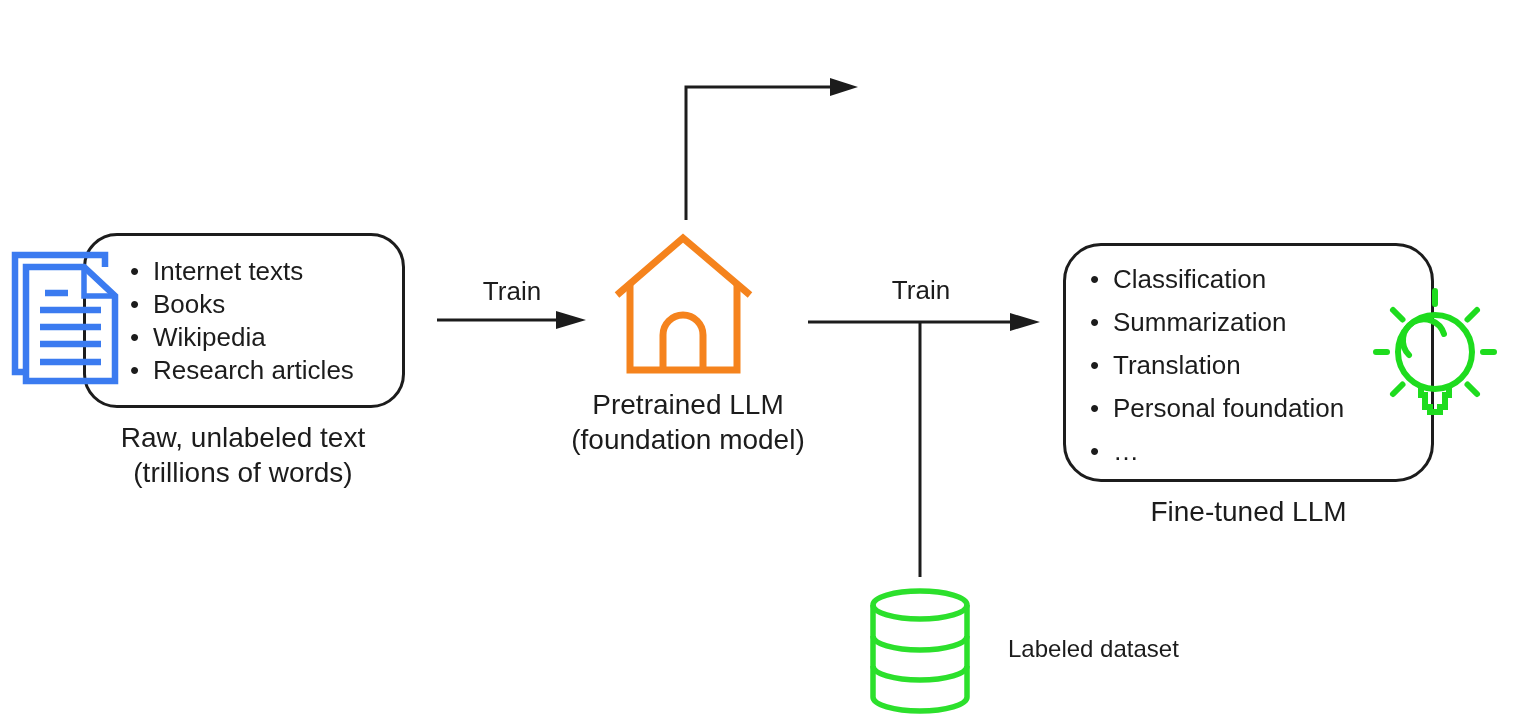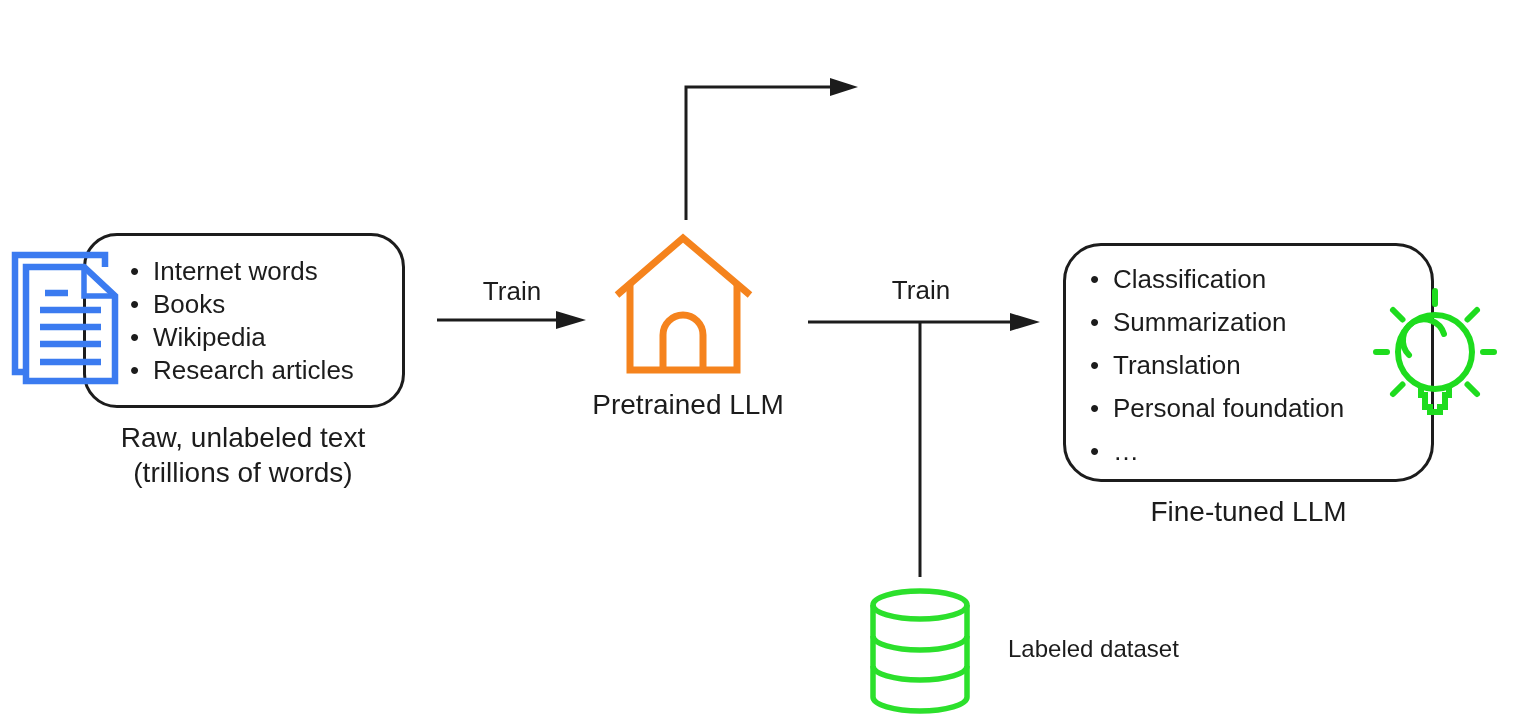--- a/index.html
+++ b/index.html
@@ -63,21 +63,21 @@
     <polygon points="858,87 830,78 830,96"></polygon>
     <path d="M437,320 H558"></path>
     <polygon points="586,320 556,311 556,329"></polygon>
     <path d="M808,322 H1012"></path>
     <polygon points="1040,322 1010,313 1010,331"></polygon>
     <path d="M920,323 V577"></path>
   </svg>
 
   <div class="box left-box">
     <ul class="bullet-list">
-      <li>Internet words</li>
+      <li>Internet texts</li>
       <li>Books</li>
       <li>Wikipedia</li>
       <li>Research articles</li>
     </ul>
   </div>
 
   <svg class="docs-icon" viewBox="0 0 120 150">
     <path class="stroke-blue" stroke-width="6.5" d="M97,22 V10 H7 V127 H17"></path>
     <path class="stroke-blue" stroke-width="6.5" d="M18,22 H76 L107,51 V136 H18 Z"></path>
     <path class="stroke-blue" stroke-width="5.5" d="M76,22 V51 H107"></path>
@@ -93,20 +93,21 @@
   <div class="train-label train-label-right">Train</div>
 
   <svg class="house-icon" viewBox="0 0 140 142">
     <path class="stroke-orange" stroke-width="7" d="M5,64 L71,7 L138,64"></path>
     <path class="stroke-orange" stroke-width="7" d="M18,53 V139 H125 V53"></path>
     <path class="stroke-orange" stroke-width="7" d="M51,139 V104 A20,20 0 0 1 91,104 V139"></path>
   </svg>
 
   <div class="caption caption-pretrained">
     <div>Pretrained LLM</div>
+    <div>(foundation model)</div>
   </div>
 
 
   <div class="box right-box">
     <ul class="bullet-list">
       <li>Classification</li>
       <li>Summarization</li>
       <li>Translation</li>
       <li>Personal foundation</li>
       <li>…</li>

